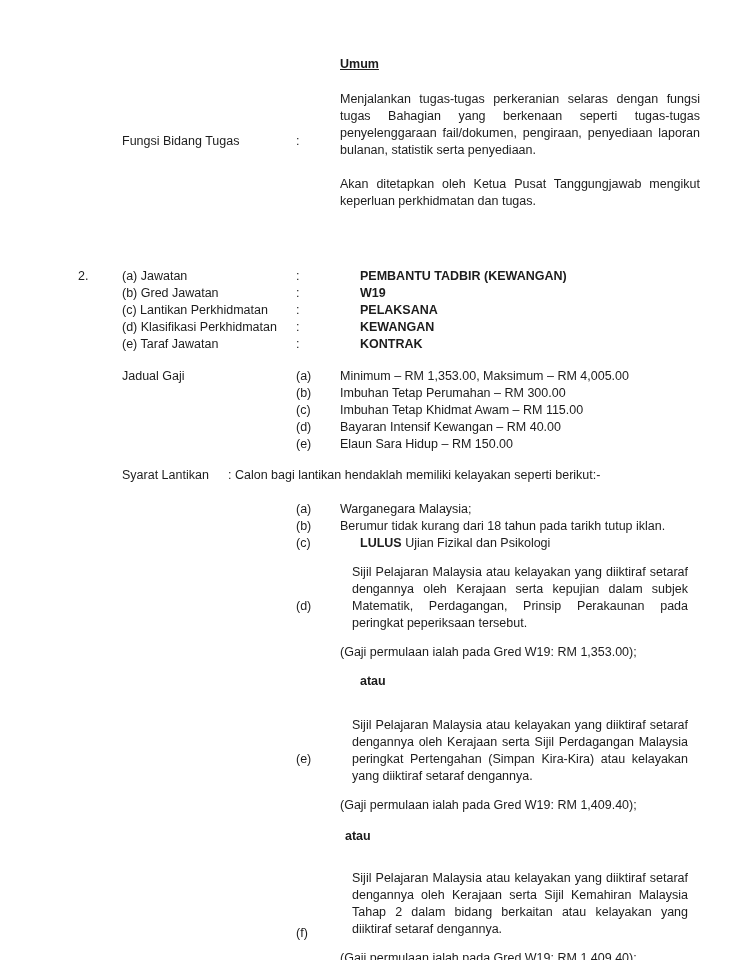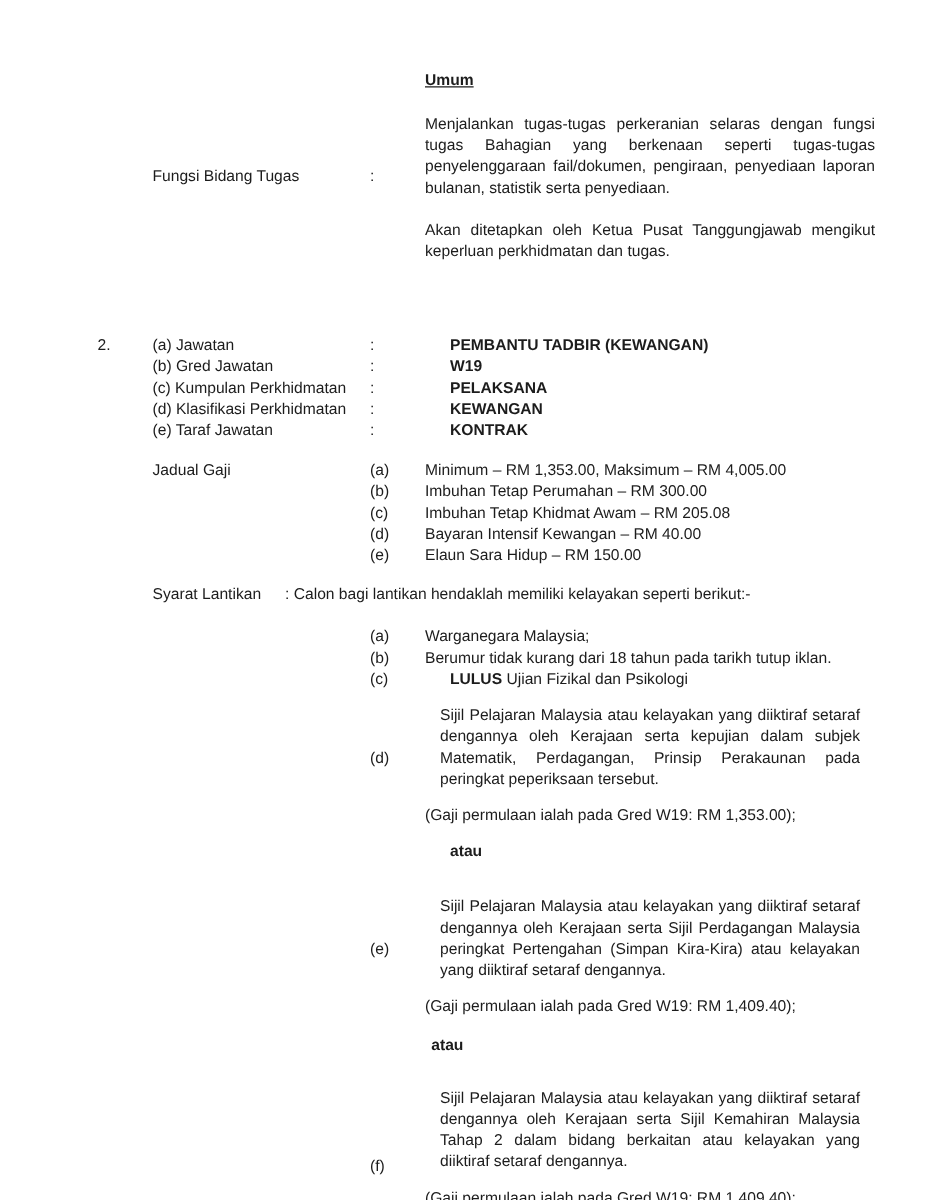--- a/index.html
+++ b/index.html
@@ -68,21 +68,21 @@
       <div class="c4 b nowrap">PEMBANTU TADBIR (KEWANGAN)</div>
     </div>
     <div class="row">
       <div class="c1"></div>
       <div class="c2">(b) Gred Jawatan</div>
       <div class="c3">:</div>
       <div class="c4 b nowrap">W19</div>
     </div>
     <div class="row">
       <div class="c1"></div>
-      <div class="c2">(c) Kumpulan Perkhidmatan</div>
+      <div class="c2">(c) Lantikan Perkhidmatan</div>
       <div class="c3">:</div>
       <div class="c4 b nowrap">PELAKSANA</div>
     </div>
     <div class="row">
       <div class="c1"></div>
       <div class="c2">(d) Klasifikasi Perkhidmatan</div>
       <div class="c3">:</div>
       <div class="c4 b nowrap">KEWANGAN</div>
     </div>
     <div class="row">
@@ -103,21 +103,21 @@
     <div class="row">
       <div class="c1"></div>
       <div class="c2"></div>
       <div class="c3">(b)</div>
       <div class="c4 nowrap">Imbuhan Tetap Perumahan – RM 300.00</div>
     </div>
     <div class="row">
       <div class="c1"></div>
       <div class="c2"></div>
       <div class="c3">(c)</div>
-      <div class="c4 nowrap">Imbuhan Tetap Khidmat Awam – RM 205.08</div>
+      <div class="c4 nowrap">Imbuhan Tetap Khidmat Awam – RM 115.00</div>
     </div>
     <div class="row">
       <div class="c1"></div>
       <div class="c2"></div>
       <div class="c3">(d)</div>
       <div class="c4 nowrap">Bayaran Intensif Kewangan – RM 40.00</div>
     </div>
     <div class="row">
       <div class="c1"></div>
       <div class="c2"></div>

